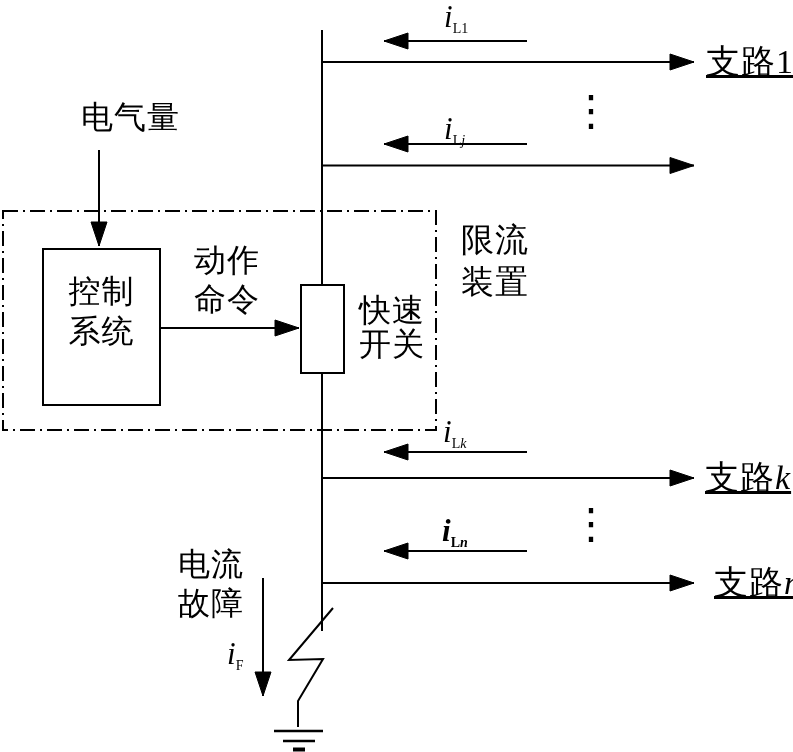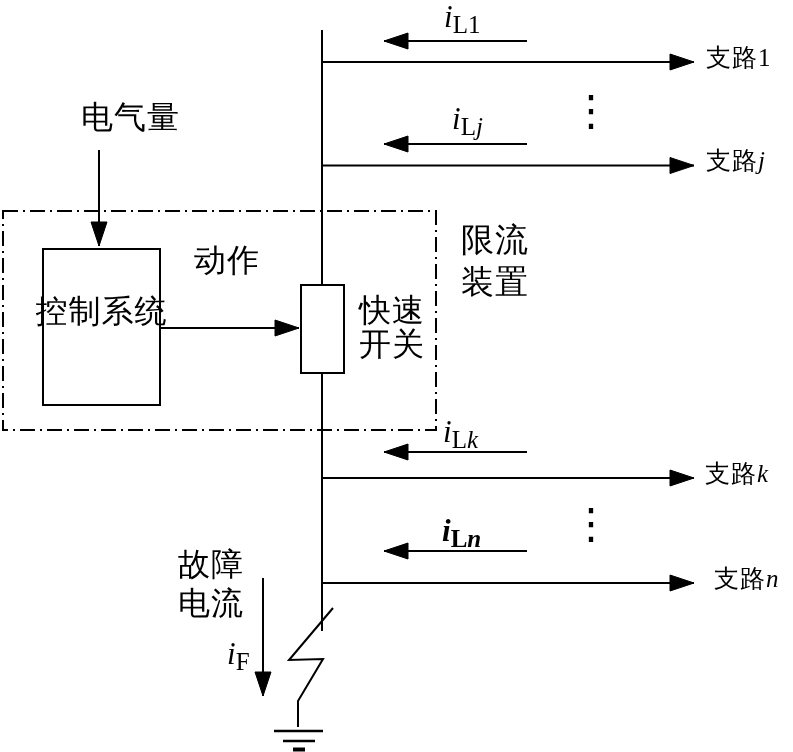--- a/index.html
+++ b/index.html
@@ -11,27 +11,27 @@
   .t{position:absolute;white-space:nowrap;line-height:1;}
   .cjk{font-size:32px;letter-spacing:1px;}
   .blk{text-align:center;}
   .blk div{white-space:nowrap;}
   .lh40 div{line-height:40px;}
   .lh39 div{line-height:39px;}
   .lh34 div{line-height:34px;}
   .lh42 div{line-height:42px;font-size:33px;}
   .ctrlbox{
     position:absolute;left:43px;top:249px;width:117px;height:124px;
-    display:flex;justify-content:center;align-items:center;
+    display:flex;flex-direction:column;justify-content:center;align-items:center;
   }
-  .branch{font-size:25px;letter-spacing:1px;}
+  .branch{font-size:34px;letter-spacing:1px;text-decoration:underline;}
   .it{font-style:italic;font-family:"Liberation Serif",serif;}
   .cur{font-size:31px;font-family:"Liberation Serif",serif;}
   .cur .sym{font-style:italic;}
-  .cur sub{font-size:25px;line-height:0;vertical-align:-6px;letter-spacing:0;}
+  .cur sub{font-size:14px;line-height:0;vertical-align:-6px;letter-spacing:0;}
   .vdots{font-family:"DejaVu Sans","DejaVu Serif",sans-serif;font-size:42px;line-height:1;}
 </style>
 </head>
 <body>
 
 <div id="stage">
 
   <svg width="793" height="752" viewBox="0 0 793 752">
     <defs>
       <marker id="ah" viewBox="0 0 26 18" markerWidth="26" markerHeight="18" refX="25" refY="9" orient="auto" markerUnits="userSpaceOnUse">
@@ -76,48 +76,48 @@
 
   <span class="t cjk" style="left:49px;top:101px;margin-left:32px;">电气量</span>
 
   <div class="ctrlbox blk lh40 cjk">
     <div>控制</div>
     <div>系统</div>
   </div>
 
   <div class="t blk lh39 cjk" style="left:188px;top:241px;width:78px;">
     <div>动作</div>
+    <div>命令</div>
   </div>
 
   <div class="t blk lh42 cjk" style="left:454px;top:219px;width:82px;">
     <div>限流</div>
     <div>装置</div>
   </div>
 
   <div class="t blk lh34 cjk" style="left:352px;top:293px;width:80px;">
     <div>快速</div>
     <div>开关</div>
   </div>
 
   <div class="t blk lh39 cjk" style="left:172px;top:545px;width:78px;">
+    <div>电流</div>
     <div>故障</div>
-    <div>电流</div>
   </div>
 
   <span class="t branch" style="left:706px;top:45px;"><span>支路</span><span>1</span></span>
 
-  <span class="t branch" style="left:706px;top:148px;"><span>支路</span><span class="it">j</span></span>
 
   <span class="t branch" style="left:705px;top:461px;"><span>支路</span><span class="it">k</span></span>
 
   <span class="t branch" style="left:706px;top:566px;margin-left:8px;"><span>支路</span><span class="it">n</span></span>
 
   <span class="t cur" style="left:444px;top:1px;"><span class="sym">i</span><sub><span>L</span><span>1</span></sub></span>
 
-  <span class="t cur" style="left:444px;top:103px;margin-left:8px;"><span class="sym">i</span><sub><span>L</span><span class="it">j</span></sub></span>
+  <span class="t cur" style="left:444px;top:113px;"><span class="sym">i</span><sub><span>L</span><span class="it">j</span></sub></span>
 
   <span class="t cur" style="left:443px;top:416px;"><span class="sym">i</span><sub><span>L</span><span class="it">k</span></sub></span>
 
   <span class="t cur" style="left:442px;top:515px;font-weight:bold;"><span class="sym">i</span><sub><span>L</span><span class="it">n</span></sub></span>
 
   <span class="t cur" style="left:227px;top:638px;text-align:right;"><span class="sym">i</span><sub><span>F</span></sub></span>
 
   <span class="t vdots" style="left:570px;top:90px;">⋮</span>
   <span class="t vdots" style="left:570px;top:503px;">⋮</span>
 

